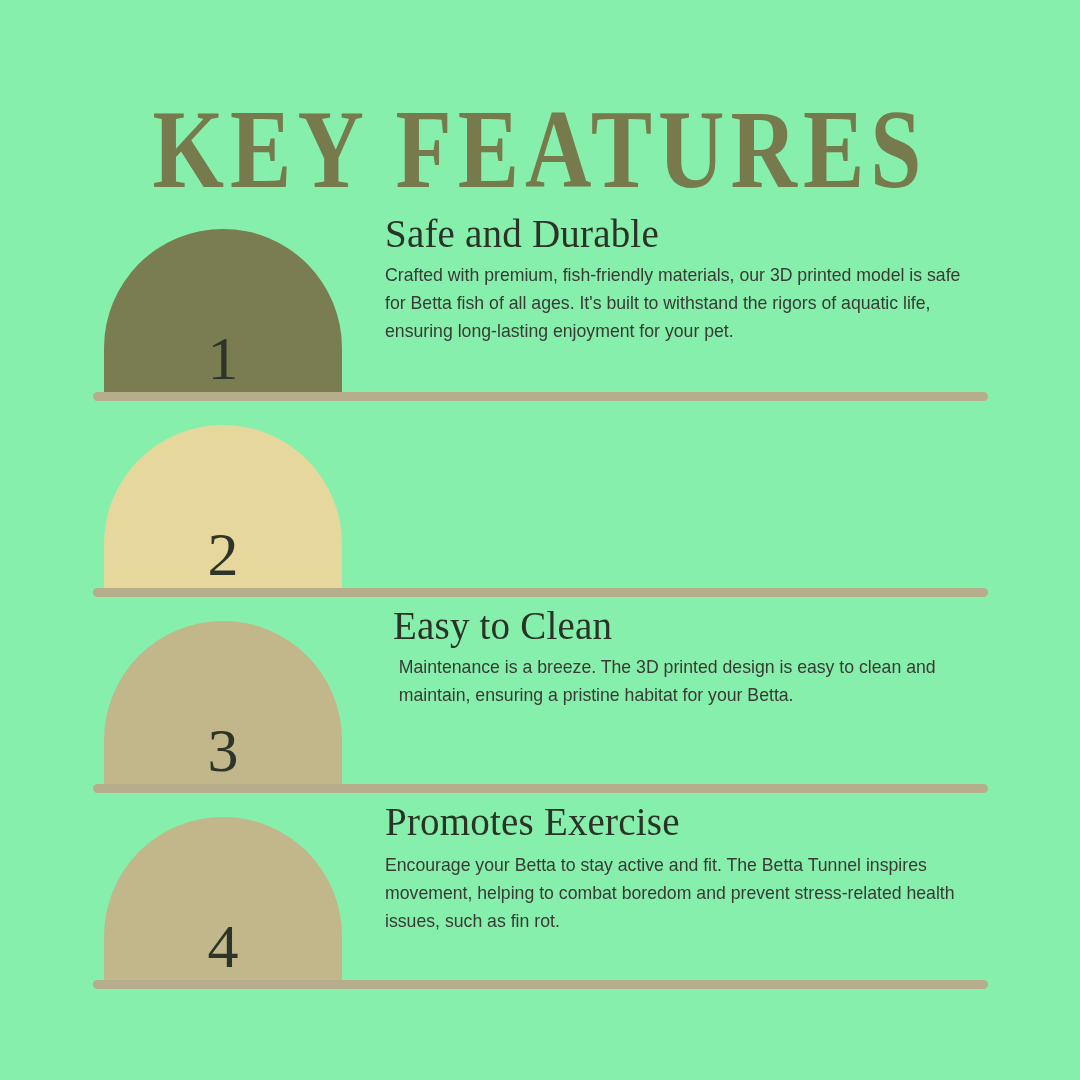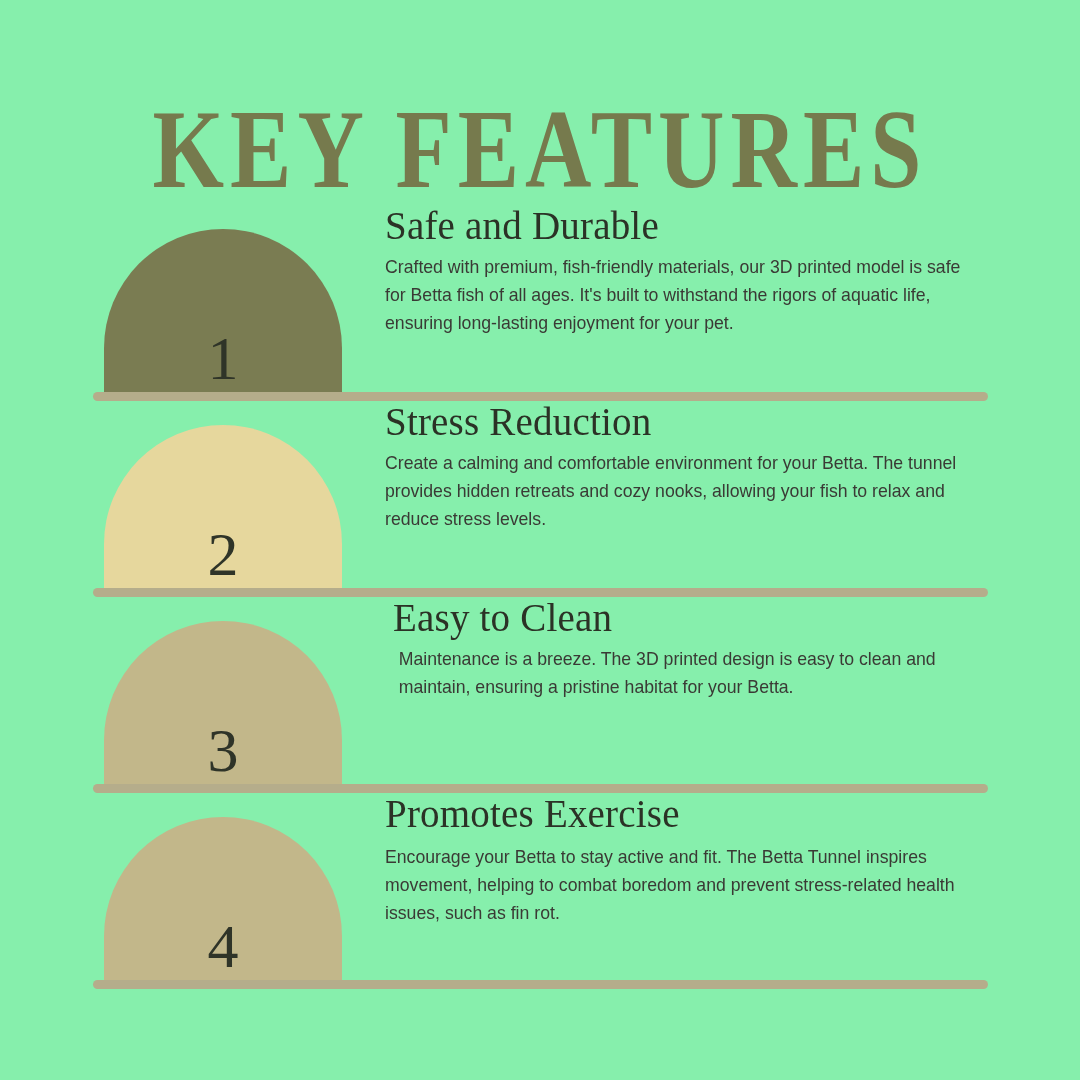--- a/index.html
+++ b/index.html
@@ -84,21 +84,21 @@
     bottom: 0;
     border-radius: 5px;
     background: #b5ad8b;
   }
 
   
   .feature-text {
     position: absolute;
     left: 385px;
     right: 78px;
-    top: 0;
+    top: 8px;
   }
 
   .feature-heading {
     font-family: "Liberation Serif", "DejaVu Serif", serif;
     font-size: 39px;
     line-height: 1.08;
     font-weight: 400;
     color: #2b3226;
     margin: 0 0 6px 0;
     letter-spacing: 0.2px;
@@ -138,24 +138,20 @@
         <h2 class="feature-heading" style="color: rgb(43, 50, 38);">Safe and Durable</h2>
         <p class="feature-body" style="color: rgb(58, 58, 53);">Crafted with premium, fish-friendly materials, our 3D printed model is safe for Betta fish of all ages. It's built to withstand the rigors of aquatic life, ensuring long-lasting enjoyment for your pet.</p>
       </div>
       <div class="rule" style="background: rgb(181, 173, 139);"></div>
     </div>
 
     <div class="feature">
       <div class="dome" style="background: rgb(230, 215, 157);">
         <span class="dome-number" style="color: rgb(47, 52, 40);">2</span>
       </div>
-      <div class="feature-text">
-        <h2 class="feature-heading" style="color: rgb(43, 50, 38);">Stress Reduction</h2>
-        <p class="feature-body" style="color: rgb(58, 58, 53);">Create a calming and comfortable environment for your Betta. The tunnel provides hidden retreats and cozy nooks, allowing your fish to relax and reduce stress levels.</p>
-      </div>
       <div class="rule" style="background: rgb(181, 173, 139);"></div>
     </div>
 
     <div class="feature indent">
       <div class="dome" style="background: rgb(194, 183, 138);">
         <span class="dome-number" style="color: rgb(47, 52, 40);">3</span>
       </div>
       <div class="feature-text">
         <h2 class="feature-heading" style="color: rgb(43, 50, 38);">Easy to Clean</h2>
         <p class="feature-body" style="color: rgb(58, 58, 53);">Maintenance is a breeze. The 3D printed design is easy to clean and maintain, ensuring a pristine habitat for your Betta.</p>

